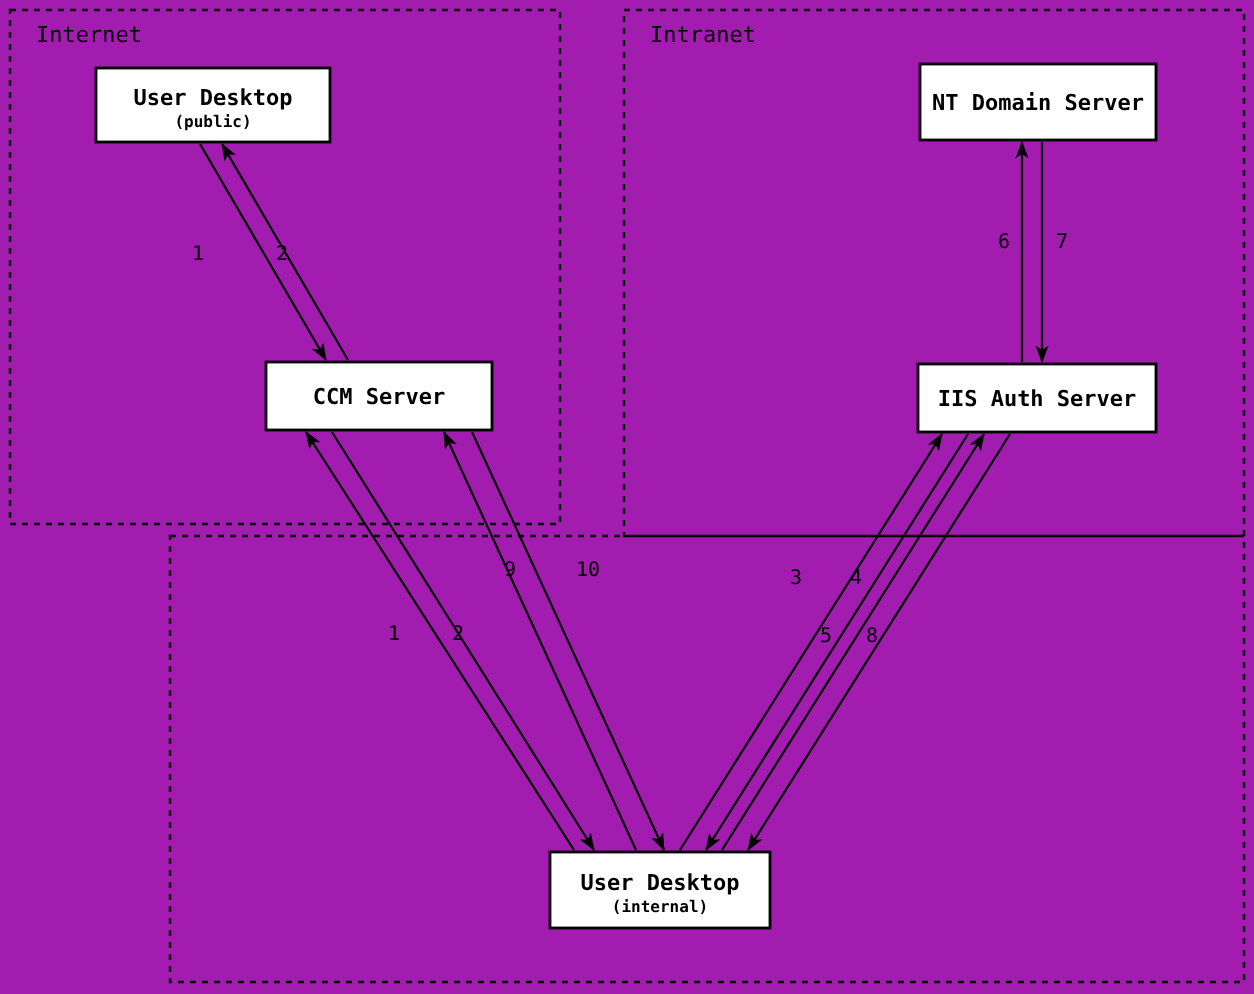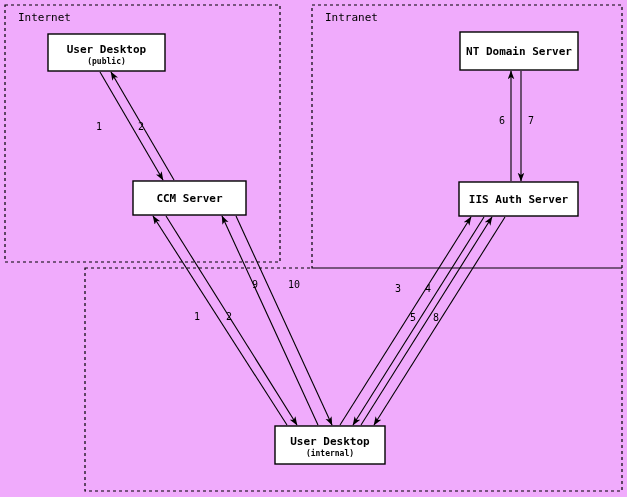--- a/index.html
+++ b/index.html
@@ -8,21 +8,21 @@
     padding: 0;
     background: #ffffff;
   }
   body {
     font-family: "DejaVu Sans Mono", "Liberation Mono", monospace;
   }
   #diagram-root {
     position: relative;
     width: 627px;
     height: 497px;
-    background: #f0abfc;
+    background: #a21caf;
     overflow: hidden;
   }
   svg#diagram-canvas {
     position: absolute;
     left: 0;
     top: 0;
     width: 627px;
     height: 497px;
     display: block;
   }

